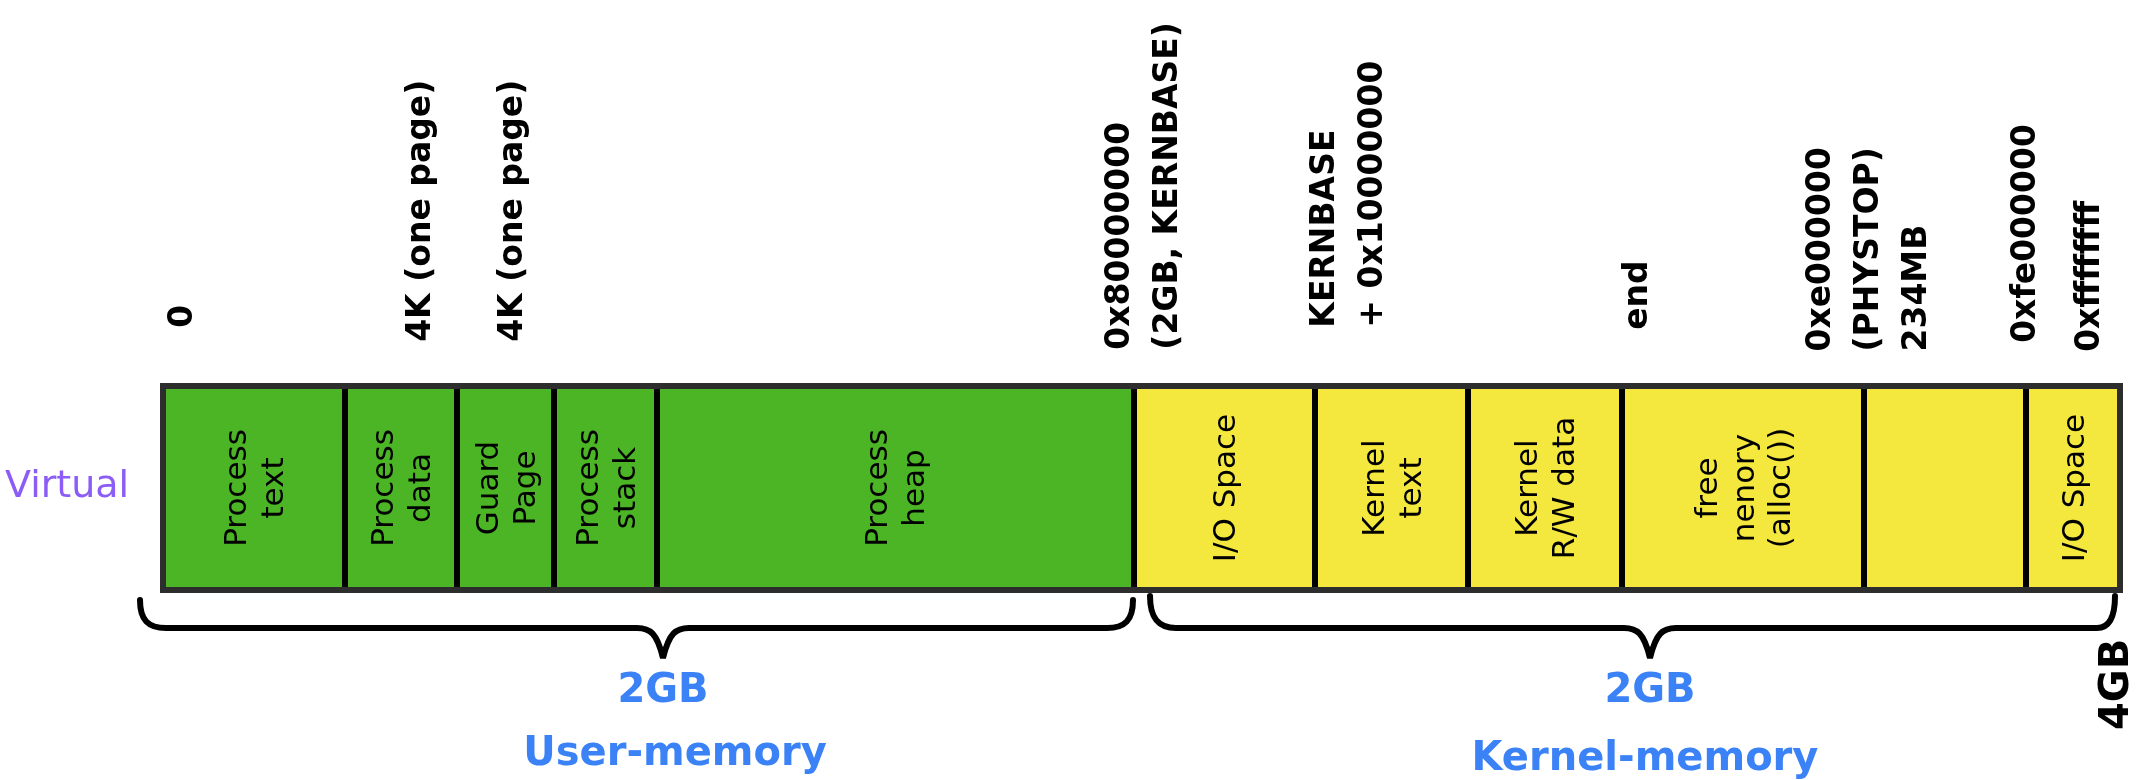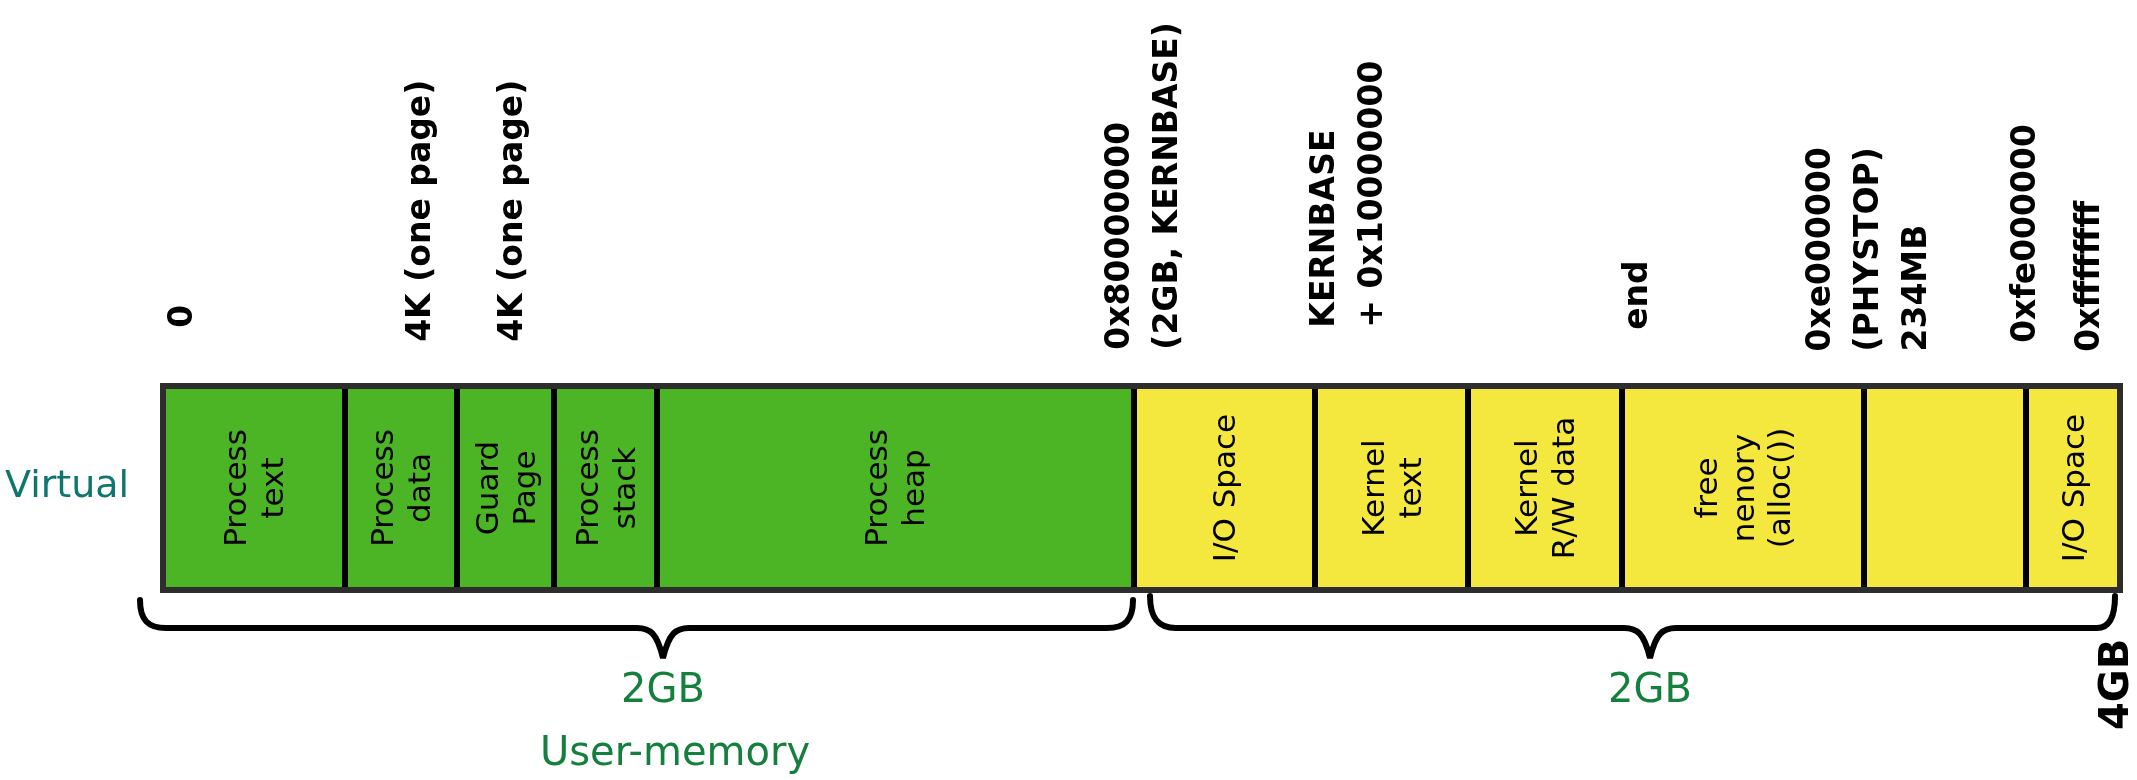--- a/index.html
+++ b/index.html
@@ -6,21 +6,21 @@
   #stage{
     position:relative;
     width:2137px;height:780px;
     background:#ffffff;
     font-family:"DejaVu Sans",sans-serif;
     overflow:hidden;
   }
   
   .virtual-label{
     position:absolute;left:5px;top:462px;
-    font-size:38px;color:#0f766e;
+    font-size:38px;color:#8b5cf6;
   }
   
   .toplabel{
     position:absolute;
     transform-origin:left bottom;
     transform:rotate(-90deg);
     white-space:pre;
     font-size:33px;font-weight:bold;line-height:1.45;
     color:#000;
   }
@@ -40,21 +40,21 @@
     position:absolute;left:50%;top:50%;
     transform:translate(-50%,-50%) rotate(-90deg);
     white-space:pre;text-align:center;
     font-size:31px;line-height:1.18;color:#000;
   }
   
   .brace-svg{position:absolute;left:0;top:0;pointer-events:none;}
   
   .bottomlabel{
     position:absolute;transform:translateX(-50%);
-    font-size:40px;font-weight:normal;color:#15803d;white-space:pre;
+    font-size:40px;font-weight:bold;color:#3b82f6;white-space:pre;
   }
   .gb4{
     position:absolute;left:2138px;bottom:50px;
     transform-origin:left bottom;transform:rotate(-90deg);
     font-size:40px;font-weight:bold;color:#000;white-space:pre;line-height:1.2;
   }
 </style>
 </head>
 <body>
 
@@ -122,16 +122,17 @@
   </div>
 
   <svg class="brace-svg" width="2137" height="780" viewBox="0 0 2137 780">
     <path d="M 140 600 C 140 620 148 628 166 628 L 637 628 C 650 628 657 633 663 658 C 669 633 676 628 689 628 L 1107 628 C 1125 628 1133 620 1133 600" fill="none" stroke="#000000" stroke-width="6" stroke-linecap="round"></path>
     <path d="M 1150 596 C 1150 618 1158 628 1176 628 L 1624 628 C 1637 628 1644 633 1650 658 C 1656 633 1663 628 1676 628 L 2097 628 C 2109 628 2115 618 2115 596" fill="none" stroke="#000000" stroke-width="6" stroke-linecap="round"></path>
   </svg>
 
   <div class="bottomlabel" style="left:663px;top:665px;">2GB</div>
   <div class="bottomlabel" style="left:675px;top:728px;">User-memory</div>
   <div class="bottomlabel" style="left:1650px;top:665px;">2GB</div>
+  <div class="bottomlabel" style="left:1645px;top:733px;">Kernel-memory</div>
 
   <div class="gb4">4GB</div>
 
 </div>
 
 </body></html>

